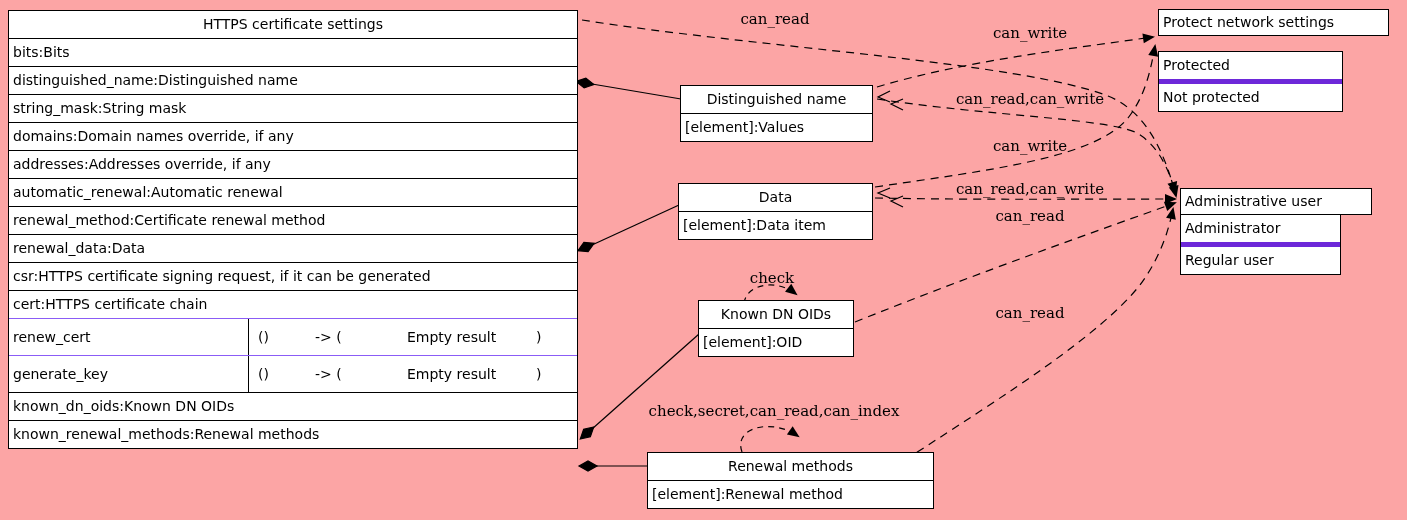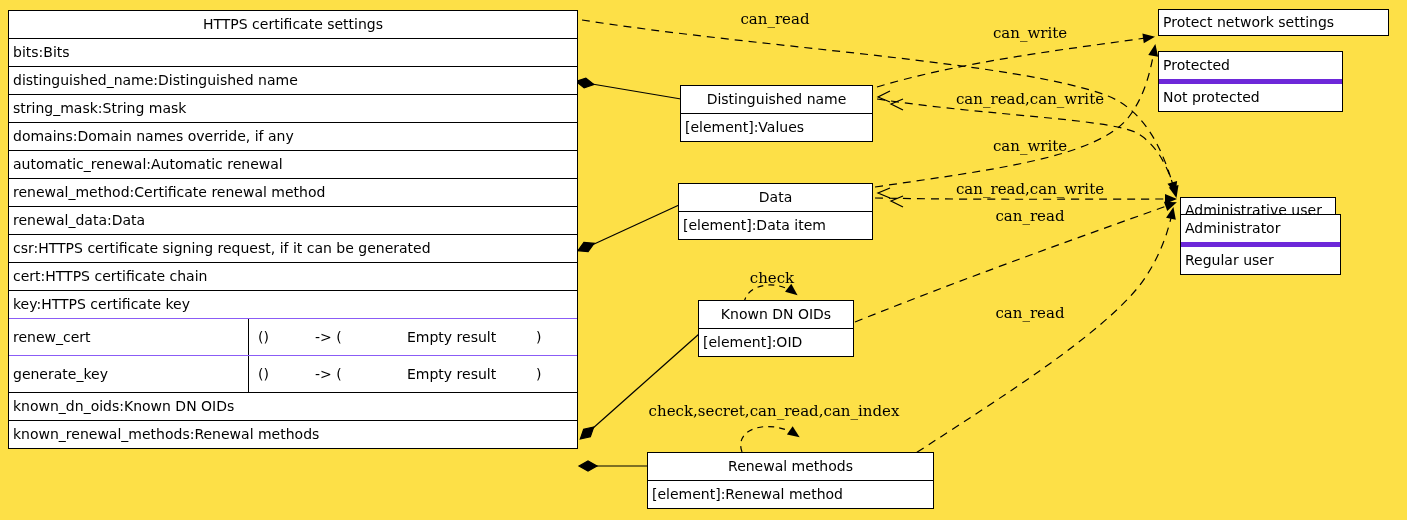--- a/index.html
+++ b/index.html
@@ -1,17 +1,17 @@
 <!DOCTYPE html>
 <html><head>
 <meta charset="utf-8">
 <style>
   html,body{margin:0;padding:0;background:#ffffff;}
   #stage{
-    position:relative;width:1407px;height:520px;background:#fde047;
+    position:relative;width:1407px;height:520px;background:#fca5a5;
     font-family:"DejaVu Sans","Liberation Sans",sans-serif;
     color:#000;overflow:hidden;
   }
   svg.edges{position:absolute;left:0;top:0;z-index:1;}
   .node{position:absolute;background:#fff;border:1px solid #000;z-index:2;box-sizing:border-box;}
   .row{height:27px;line-height:27px;border-top:1px solid #000;padding:0 4px;
        font-size:14px;white-space:nowrap;overflow:hidden;}
   .row.first{border-top:none;}
   .title-row{height:27px;line-height:27px;text-align:center;font-size:14px;white-space:nowrap;padding:0 6px;}
   
@@ -79,26 +79,26 @@
       <polygon transform="translate(588,466)" points="-9,0 0,-5 9,0 0,5"></polygon>
     </g>
   </svg>
 
   <div class="node" id="main-table">
     <div class="title-row">HTTPS certificate settings</div>
     <div class="row">bits:Bits</div>
     <div class="row">distinguished_name:Distinguished name</div>
     <div class="row">string_mask:String mask</div>
     <div class="row">domains:Domain names override, if any</div>
+    <div class="row">addresses:Addresses override, if any</div>
     <div class="row">automatic_renewal:Automatic renewal</div>
     <div class="row">renewal_method:Certificate renewal method</div>
     <div class="row">renewal_data:Data</div>
     <div class="row">csr:HTTPS certificate signing request, if it can be generated</div>
     <div class="row">cert:HTTPS certificate chain</div>
-    <div class="row">key:HTTPS certificate key</div>
 
     <div class="method-row">
       <span class="method-name">renew_cert</span>
       <span class="m-params">()</span>
       <span class="m-arrow">-&gt; (</span>
       <span class="m-result">Empty result</span>
       <span class="m-close">)</span>
     </div>
     <div class="method-row">
       <span class="method-name">generate_key</span>
@@ -131,21 +131,21 @@
     <div class="title-row">Renewal methods</div>
     <div class="row">[element]:Renewal method</div>
   </div>
 
   <div class="enum-header" style="left:1158px;top:9px;width:231px;">Protect network settings</div>
   <div class="enum-body" style="left:1158px;top:51px;width:185px;">
     <div class="row first">Protected</div>
     <div class="row">Not protected</div>
   </div>
 
-  <div class="enum-header" style="left:1180px;top:197px;width:156px;">Administrative user</div>
+  <div class="enum-header" style="left:1180px;top:188px;width:192px;">Administrative user</div>
   <div class="enum-body" style="left:1180px;top:214px;width:161px;">
     <div class="row first">Administrator</div>
     <div class="row">Regular user</div>
   </div>
 
   <div class="edge-label" style="left:775px;top:19px;">can_read</div>
   <div class="edge-label" style="left:1030px;top:33px;">can_write</div>
   <div class="edge-label" style="left:1030px;top:99px;">can_read,can_write</div>
   <div class="edge-label" style="left:1030px;top:146px;">can_write</div>
   <div class="edge-label" style="left:1030px;top:189px;">can_read,can_write</div>

